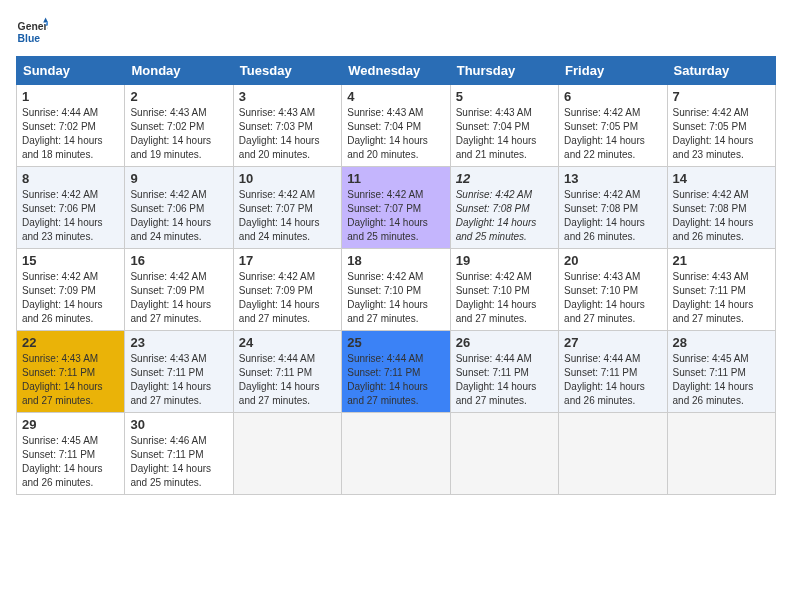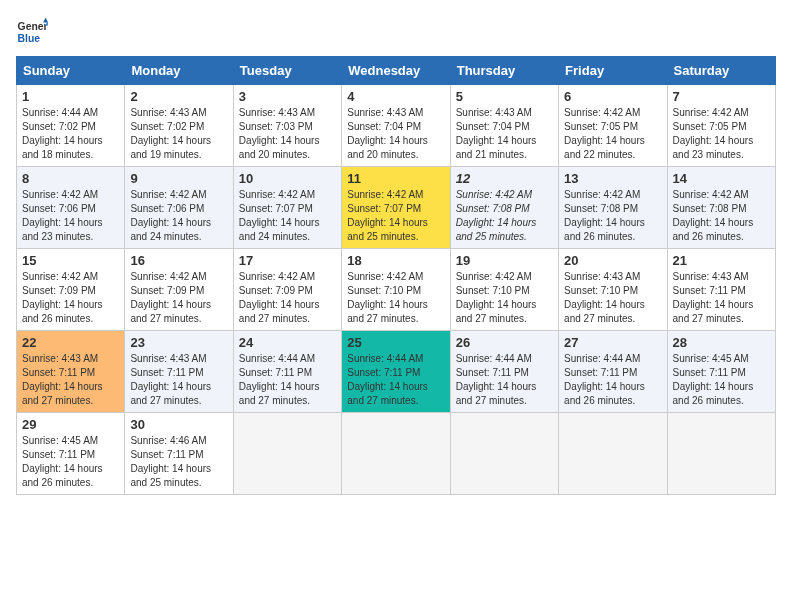--- a/index.html
+++ b/index.html
@@ -148,21 +148,21 @@
           <div class="day-info">Sunrise: 4:42 AM<br>Sunset: 7:06 PM<br>Daylight: 14 hours and 23 minutes.</div>
         </td>
         <td style="background: rgb(240, 244, 250);">
           <span class="day-num">9</span>
           <div class="day-info">Sunrise: 4:42 AM<br>Sunset: 7:06 PM<br>Daylight: 14 hours and 24 minutes.</div>
         </td>
         <td style="background: rgb(240, 244, 250);">
           <span class="day-num">10</span>
           <div class="day-info">Sunrise: 4:42 AM<br>Sunset: 7:07 PM<br>Daylight: 14 hours and 24 minutes.</div>
         </td>
-        <td style="background: #fde047;">
+        <td style="background: #c4b5fd;">
           <span class="day-num">11</span>
           <div class="day-info">Sunrise: 4:42 AM<br>Sunset: 7:07 PM<br>Daylight: 14 hours and 25 minutes.</div>
         </td>
         <td style="background: rgb(240, 244, 250); font-style: italic;">
           <span class="day-num">12</span>
           <div class="day-info">Sunrise: 4:42 AM<br>Sunset: 7:08 PM<br>Daylight: 14 hours and 25 minutes.</div>
         </td>
         <td style="background: rgb(240, 244, 250);">
           <span class="day-num">13</span>
           <div class="day-info">Sunrise: 4:42 AM<br>Sunset: 7:08 PM<br>Daylight: 14 hours and 26 minutes.</div>
@@ -196,33 +196,33 @@
         <td>
           <span class="day-num">20</span>
           <div class="day-info">Sunrise: 4:43 AM<br>Sunset: 7:10 PM<br>Daylight: 14 hours and 27 minutes.</div>
         </td>
         <td>
           <span class="day-num">21</span>
           <div class="day-info">Sunrise: 4:43 AM<br>Sunset: 7:11 PM<br>Daylight: 14 hours and 27 minutes.</div>
         </td>
       </tr>
       <tr class="week-row" style="background: rgb(240, 244, 250);">
-        <td style="background: #fdba74;">
+        <td style="background: #eab308;">
           <span class="day-num">22</span>
           <div class="day-info">Sunrise: 4:43 AM<br>Sunset: 7:11 PM<br>Daylight: 14 hours and 27 minutes.</div>
         </td>
         <td style="background: rgb(240, 244, 250); margin-left: 24px;">
           <span class="day-num">23</span>
           <div class="day-info">Sunrise: 4:43 AM<br>Sunset: 7:11 PM<br>Daylight: 14 hours and 27 minutes.</div>
         </td>
         <td style="background: rgb(240, 244, 250);">
           <span class="day-num">24</span>
           <div class="day-info">Sunrise: 4:44 AM<br>Sunset: 7:11 PM<br>Daylight: 14 hours and 27 minutes.</div>
         </td>
-        <td style="background: #14b8a6; margin-left: 8px;">
+        <td style="background: #3b82f6; margin-left: 8px;">
           <span class="day-num">25</span>
           <div class="day-info">Sunrise: 4:44 AM<br>Sunset: 7:11 PM<br>Daylight: 14 hours and 27 minutes.</div>
         </td>
         <td style="background: rgb(240, 244, 250);">
           <span class="day-num">26</span>
           <div class="day-info">Sunrise: 4:44 AM<br>Sunset: 7:11 PM<br>Daylight: 14 hours and 27 minutes.</div>
         </td>
         <td style="background: rgb(240, 244, 250);">
           <span class="day-num">27</span>
           <div class="day-info">Sunrise: 4:44 AM<br>Sunset: 7:11 PM<br>Daylight: 14 hours and 26 minutes.</div>

